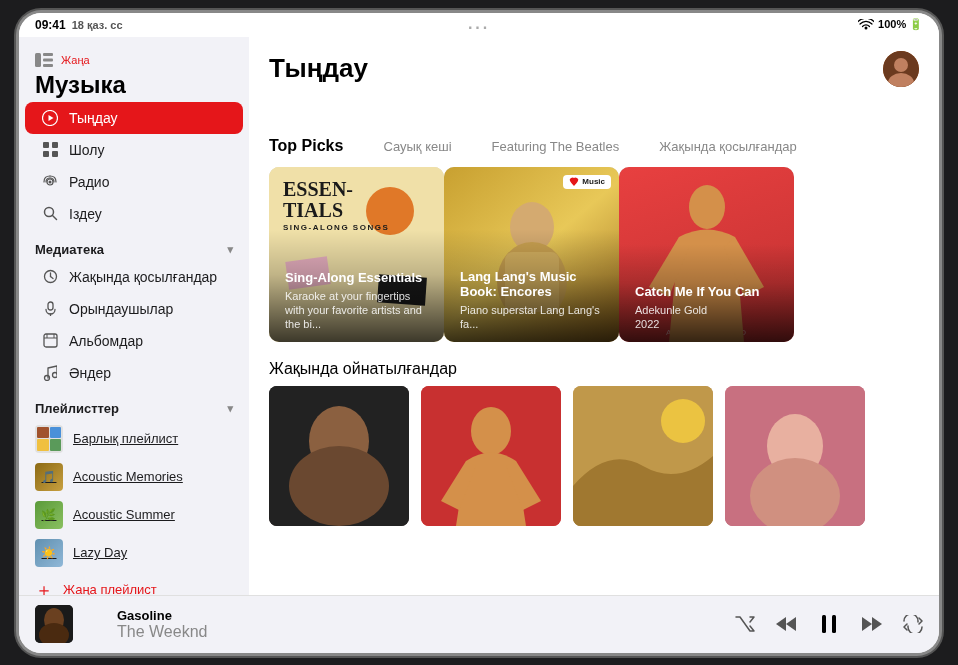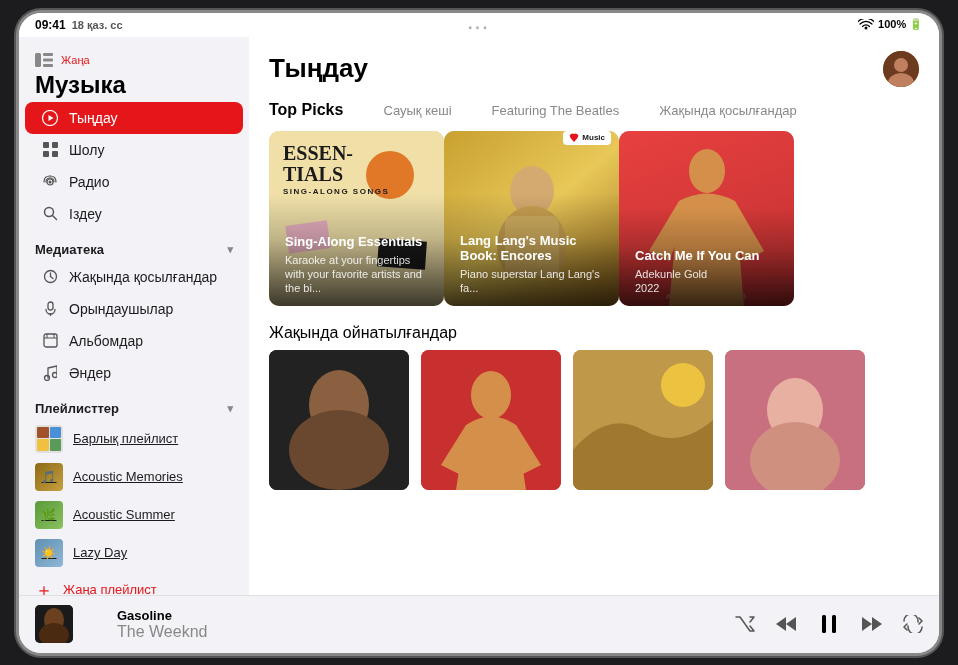--- a/index.html
+++ b/index.html
@@ -156,20 +156,21 @@
     .section-header {
       padding: 10px 20px 4px;
       display: flex;
       gap: 40px;
       align-items: baseline;
     }
     .section-header-item {
       font-size: 13px;
       color: #888;
       cursor: pointer;
+      margin-top: 36px;
     }
     .section-header-item.bold {
       font-size: 16px;
       font-weight: 700;
       color: #000;
     }
     .cards-row {
       display: flex;
       gap: 0;
       padding: 8px 20px;
@@ -514,21 +515,21 @@
           </div>
           <div class="card-overlay">
             <div class="card-title">Sing-Along Essentials</div>
             <div class="card-subtitle">Karaoke at your fingertips with your favorite artists and the bi...</div>
           </div>
         </div>
 
         <div class="card">
           <div class="card-image" style="position:relative;background:linear-gradient(140deg, #c8a030 0%, #e8c858 50%, #a07020 100%);">
 
-            <div style="position:absolute;top:0;right:8px;background:#fff;border-radius:4px;padding:2px 6px;display:flex;align-items:center;gap:3px;">
+            <div style="position:absolute;top:8px;right:8px;background:#fff;border-radius:4px;padding:2px 6px;display:flex;align-items:center;gap:3px;">
               <svg width="10" height="10" viewBox="0 0 10 10">
                   <path d="M5 1 Q6 0 8 1 Q10 2 9 4 Q8 6 5 9 Q2 6 1 4 Q0 2 2 1 Q4 0 5 1Z" fill="#e5161a"></path>
                 </svg>
               <span style="font-size:8px;font-weight:700;color:#1a1a1a;">Music</span>
             </div>
 
             <div style="position:absolute;bottom:30px;left:50%;transform:translateX(-50%);width:90px;height:110px;overflow:hidden;">
               <svg viewBox="0 0 90 130" width="90" height="130">
                 <ellipse cx="45" cy="25" rx="22" ry="25" fill="#d4aa70"></ellipse>
                 <ellipse cx="45" cy="80" rx="35" ry="40" fill="#c8a050"></ellipse>

